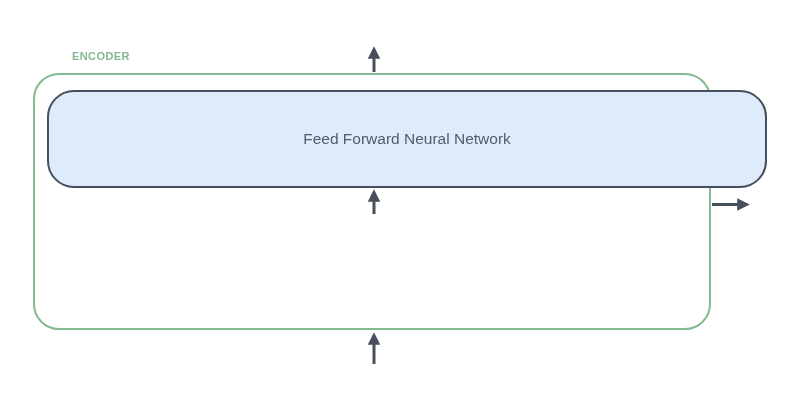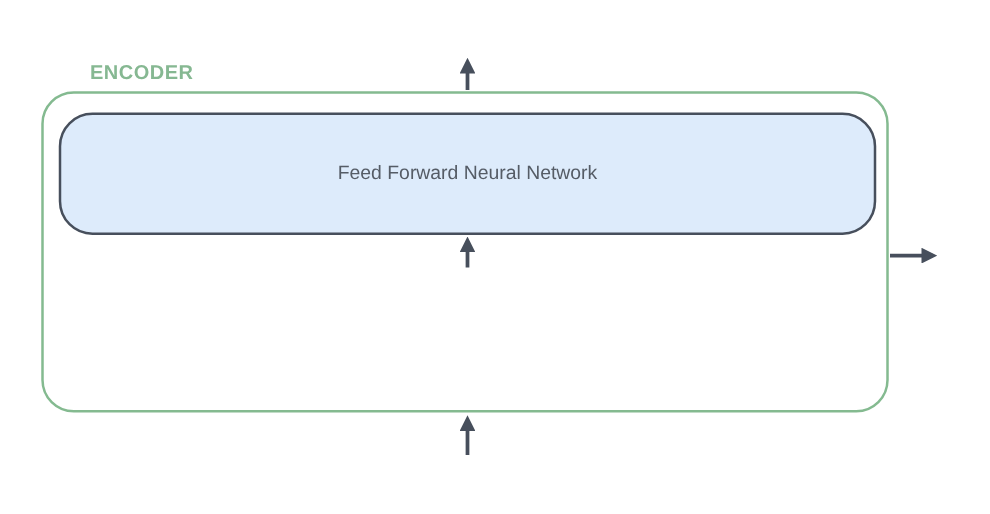--- a/index.html
+++ b/index.html
@@ -12,41 +12,41 @@
     position: relative;
     width: 792px;
     height: 411px;
     background: #ffffff;
     overflow: hidden;
   }
   .encoder-label {
     position: absolute;
     left: 72px;
     top: 50px;
-    font-size: 16px;
+    font-size: 11px;
     font-weight: 600;
     letter-spacing: 0.4px;
     color: #86b892;
     user-select: none;
   }
   .encoder-box {
     position: absolute;
     left: 33px;
     top: 73px;
     width: 678px;
     height: 257px;
     border: 2px solid #84ba90;
     border-radius: 26px;
     box-sizing: border-box;
     background: #ffffff;
   }
   .block {
     position: absolute;
     left: 47px;
-    width: 654px;
+    width: 720px;
     height: 98px;
     border: 2.5px solid #474f5c;
     border-radius: 27px;
     box-sizing: border-box;
     display: flex;
     align-items: center;
     justify-content: center;
     font-size: 15.5px;
     color: #555c66;
   }

